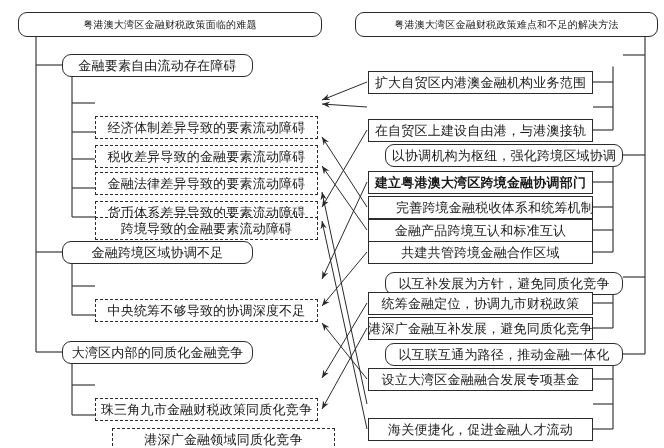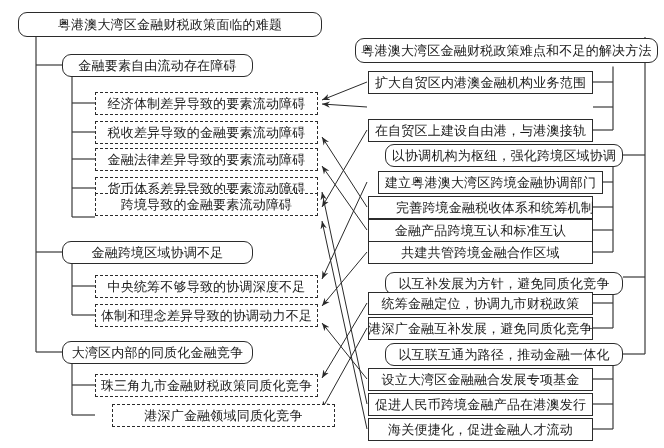--- a/index.html
+++ b/index.html
@@ -9,22 +9,22 @@
     color:#1a1a1a;overflow:hidden;
   }
   .box{
     position:absolute;box-sizing:border-box;background:#ffffff;
     display:flex;align-items:center;justify-content:center;
     font-size:13px;line-height:1;white-space:nowrap;letter-spacing:0.2px;
     z-index:2;
   }
   .round{border:1.4px solid #2b2b2b;border-radius:9px;}
   .solidbox{border:1.4px solid #2b2b2b;border-radius:0;}
-  .dashedbox{border:1.5px dashed #2b2b2b;border-radius:0;}
-  .rootbox{font-size:13px;}
+  .dashedbox{border:1.5px dashed #2b2b2b;border-radius:0;margin-top:24px;}
+  .rootbox{font-size:10px;}
   svg#wires{position:absolute;left:0;top:0;z-index:1;}
 </style>
 </head>
 <body>
 
 <div id="canvas">
   <svg id="wires" width="664" height="448">
     <defs>
       <marker id="arr" markerWidth="9" markerHeight="8" refX="8" refY="4" orient="auto" markerUnits="userSpaceOnUse">
         <path d="M0,0.8 L8,4 L0,7.2 L2.6,4 Z" fill="#2a2a2a"></path>
@@ -86,32 +86,30 @@
   </svg>
 <div class="box round rootbox" style="left: 18px; top: 12px; width: 304px; height: 25px;">粤港澳大湾区金融财税政策面临的难题</div>
     <div class="box round" style="left: 62px; top: 53.5px; width: 191px; height: 23px;">金融要素自由流动存在障碍</div>
     <div class="box dashedbox" style="left: 95px; top: 91.5px; width: 223px; height: 23px;">经济体制差异导致的要素流动障碍</div>
     <div class="box dashedbox" style="left: 95px; top: 120.5px; width: 223px; height: 23px;">税收差异导致的金融要素流动障碍</div>
     <div class="box dashedbox" style="left: 95px; top: 147.5px; width: 223px; height: 23px;">金融法律差异导致的要素流动障碍</div>
     <div class="box dashedbox" style="left: 95px; top: 176.5px; width: 223px; height: 23px;">货币体系差异导致的要素流动障碍</div>
     <div class="box dashedbox" style="left: 95px; top: 193px; width: 223px; height: 23px;">跨境导致的金融要素流动障碍</div>
     <div class="box round" style="left: 62px; top: 240.5px; width: 191px; height: 23px;">金融跨境区域协调不足</div>
     <div class="box dashedbox" style="left: 95px; top: 274.5px; width: 223px; height: 23px;">中央统筹不够导致的协调深度不足</div>
-    <div class="box dashedbox" style="left: 95px; top: 303.5px; width: 223px; height: 23px;">体制和理念差异导致的协调动力不足</div>
     <div class="box round" style="left: 62px; top: 340.5px; width: 191px; height: 23px;">大湾区内部的同质化金融竞争</div>
     <div class="box dashedbox" style="left: 95px; top: 373.5px; width: 223px; height: 23px;">珠三角九市金融财税政策同质化竞争</div>
     <div class="box dashedbox" style="left: 112px; top: 403.5px; width: 223px; height: 23px;">港深广金融领域同质化竞争</div>
-    <div class="box round rootbox" style="left: 355px; top: 12px; width: 303px; height: 25px; margin-top: 26px;">粤港澳大湾区金融财税政策难点和不足的解决方法</div>
+    <div class="box round rootbox" style="left: 355px; top: 12px; width: 303px; height: 25px;">粤港澳大湾区金融财税政策难点和不足的解决方法</div>
     <div class="box solidbox" style="left: 368px; top: 70.5px; width: 225px; height: 23px;">扩大自贸区内港澳金融机构业务范围</div>
     <div class="box round" style="left: 385px; top: 143.5px; width: 238px; height: 23px;">以协调机构为枢纽，强化跨境区域协调</div>
     <div class="box solidbox" style="left: 368px; top: 118.5px; width: 225px; height: 23px;">在自贸区上建设自由港，与港澳接轨</div>
-    <div class="box solidbox" style="left: 378px; top: 170.5px; width: 225px; height: 23px;">建立粤港澳大湾区跨境金融协调部门</div>
+    <div class="box solidbox" style="left: 368px; top: 170.5px; width: 225px; height: 23px; font-weight: bold;">建立粤港澳大湾区跨境金融协调部门</div>
     <div class="box solidbox" style="left: 368px; top: 195.5px; width: 225px; height: 23px; padding-left: 29px;">完善跨境金融税收体系和统筹机制</div>
     <div class="box solidbox" style="left: 368px; top: 218.5px; width: 225px; height: 23px;">金融产品跨境互认和标准互认</div>
     <div class="box solidbox" style="left: 368px; top: 240.5px; width: 225px; height: 23px;">共建共管跨境金融合作区域</div>
     <div class="box round" style="left: 385px; top: 265.5px; width: 238px; height: 23px; margin-top: 6px;">以互补发展为方针，避免同质化竞争</div>
     <div class="box solidbox" style="left: 368px; top: 291.5px; width: 225px; height: 23px;">统筹金融定位，协调九市财税政策</div>
     <div class="box solidbox" style="left: 368px; top: 316.5px; width: 225px; height: 23px;">港深广金融互补发展，避免同质化竞争</div>
     <div class="box round" style="left: 385px; top: 342.5px; width: 238px; height: 23px;">以互联互通为路径，推动金融一体化</div>
     <div class="box solidbox" style="left: 368px; top: 367.5px; width: 225px; height: 23px;">设立大湾区金融融合发展专项基金</div>
-    <div class="box solidbox" style="left: 368px; top: 392.5px; width: 225px; height: 23px;">促进人民币跨境金融产品在港澳发行</div>
     <div class="box solidbox" style="left: 368px; top: 417.5px; width: 225px; height: 23px;">海关便捷化，促进金融人才流动</div>
   </div>
 
 </body></html>

